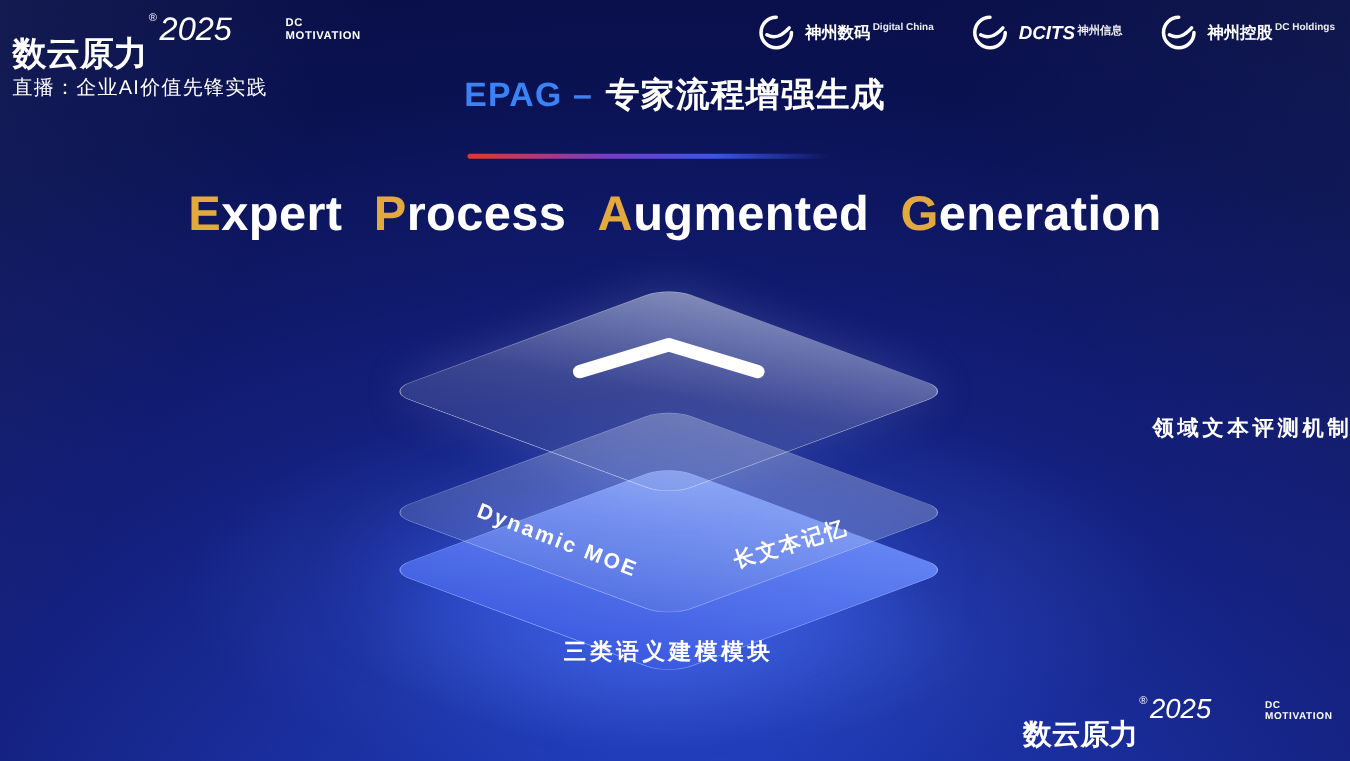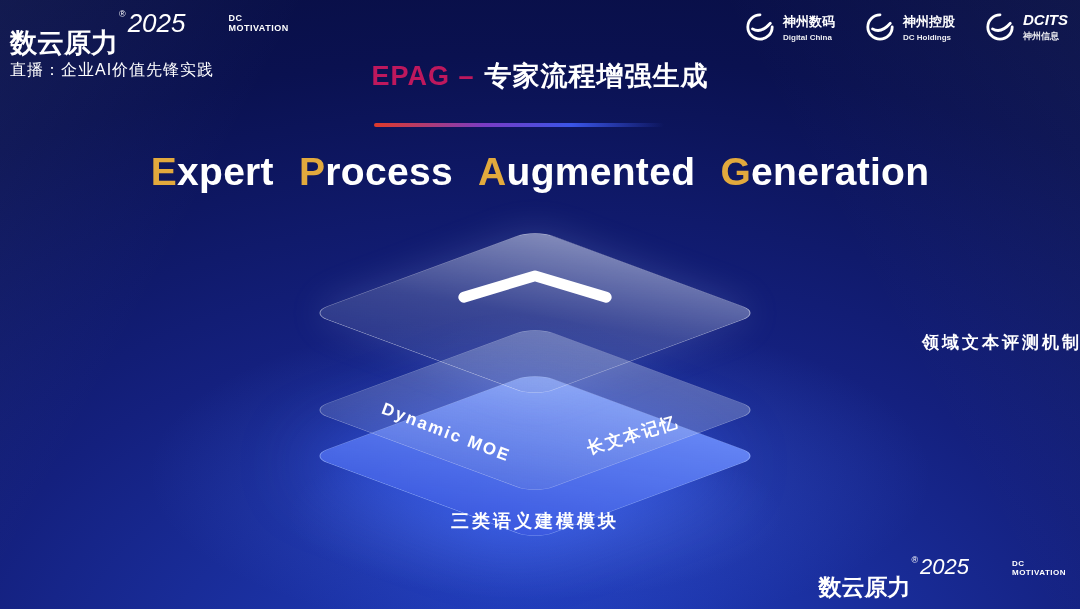--- a/index.html
+++ b/index.html
@@ -25,29 +25,29 @@
   .reg { font-size:9px; margin:0 2px 0 1px; }
   .year { font-weight:400; font-size:26px; font-style:italic; margin-right:4px; }
   .brand-footer .year { font-size:22px; }
   .brand-sub { display:flex; flex-direction:column; gap:1px; padding-top:4px; }
   .brand-sub span { font-size:9px; font-weight:700; letter-spacing:0.5px;padding-left:39px; }
   .brand-footer .brand-sub span { font-size:8px; }
 
   
   .live-label { position:absolute; top:60px; left:10px; font-size:16px; font-weight:400; letter-spacing:1px; }
   .slide-title { position:absolute; top:58px; left:0; width:1080px; text-align:center; font-size:27px; font-weight:800; letter-spacing:1px; }
-  .slide-title .gold { color:#be185d; margin-right:10px; }
+  .slide-title .gold { color:#3b82f6; margin-right:10px; }
   .title-underline { position:absolute; top:123px; left:374px; width:290px; height:4px; border-radius:2px;
       background:linear-gradient(90deg, #e03a2a 0%, #7a3cc4 38%, #3a55e8 68%, rgba(40,70,200,0) 100%); }
 
   
   .partners { position:absolute; top:11px; right:12px; display:flex; align-items:center; gap:30px; }
   .partner { display:flex; align-items:center; gap:8px; }
   .partner-icon svg { width:30px; height:30px; display:block; }
-  .partner-text { display:flex; flex-direction:column; gap:2px; }
+  .partner-text { display:flex; flex-direction:row; gap:2px; }
   .pname { font-size:13px; font-weight:700; }
   .psub  { font-size:8px; opacity:0.92;font-weight:bold; }
   .partner-dcits .pname { font-style:italic; font-size:15px; font-weight:800; }
   .partner-dcits .psub  { font-size:9px; }
 
   
   .hero-title { position:absolute; top:150px; left:0; width:1080px; text-align:center;
       font-size:39px; font-weight:600; letter-spacing:0.3px; }
   .hero-word { margin:0 7px; }
   .init { color:#e2a93d; }
@@ -108,42 +108,42 @@
       <svg viewBox="0 0 32 32">
           <path d="M16 3 A13 13 0 1 0 29 16" fill="none" stroke="#fff" stroke-width="3" stroke-linecap="round"></path>
           <path d="M8 18 C13 21 20 20 27 12" fill="none" stroke="#fff" stroke-width="3" stroke-linecap="round"></path>
         </svg>
     </span>
     <span class="partner-text">
       <span class="pname">神州数码</span>
       <span class="psub">Digital China</span>
     </span>
   </div>
+  <div class="partner partner-dcits">
+    <span class="partner-icon">
+      <svg viewBox="0 0 32 32">
+          <path d="M16 3 A13 13 0 1 0 29 16" fill="none" stroke="#fff" stroke-width="3" stroke-linecap="round"></path>
+          <path d="M8 18 C13 21 20 20 27 12" fill="none" stroke="#fff" stroke-width="3" stroke-linecap="round"></path>
+        </svg>
+    </span>
+    <span class="partner-text">
+      <span class="pname">DCITS</span>
+      <span class="psub">神州信息</span>
+    </span>
+  </div>
   <div class="partner">
     <span class="partner-icon">
       <svg viewBox="0 0 32 32">
           <path d="M16 3 A13 13 0 1 0 29 16" fill="none" stroke="#fff" stroke-width="3" stroke-linecap="round"></path>
           <path d="M8 18 C13 21 20 20 27 12" fill="none" stroke="#fff" stroke-width="3" stroke-linecap="round"></path>
         </svg>
     </span>
     <span class="partner-text">
       <span class="pname">神州控股</span>
       <span class="psub">DC Holdings</span>
-    </span>
-  </div>
-  <div class="partner partner-dcits">
-    <span class="partner-icon">
-      <svg viewBox="0 0 32 32">
-          <path d="M16 3 A13 13 0 1 0 29 16" fill="none" stroke="#fff" stroke-width="3" stroke-linecap="round"></path>
-          <path d="M8 18 C13 21 20 20 27 12" fill="none" stroke="#fff" stroke-width="3" stroke-linecap="round"></path>
-        </svg>
-    </span>
-    <span class="partner-text">
-      <span class="pname">DCITS</span>
-      <span class="psub">神州信息</span>
     </span>
   </div>
 </div>
 
 <div class="hero-title">
   <span class="hero-word"><span class="init">E</span><span>xpert</span></span>
   <span class="hero-word"><span class="init">P</span><span>rocess</span></span>
   <span class="hero-word"><span class="init">A</span><span>ugmented</span></span>
   <span class="hero-word"><span class="init">G</span><span>eneration</span></span>
 </div>

